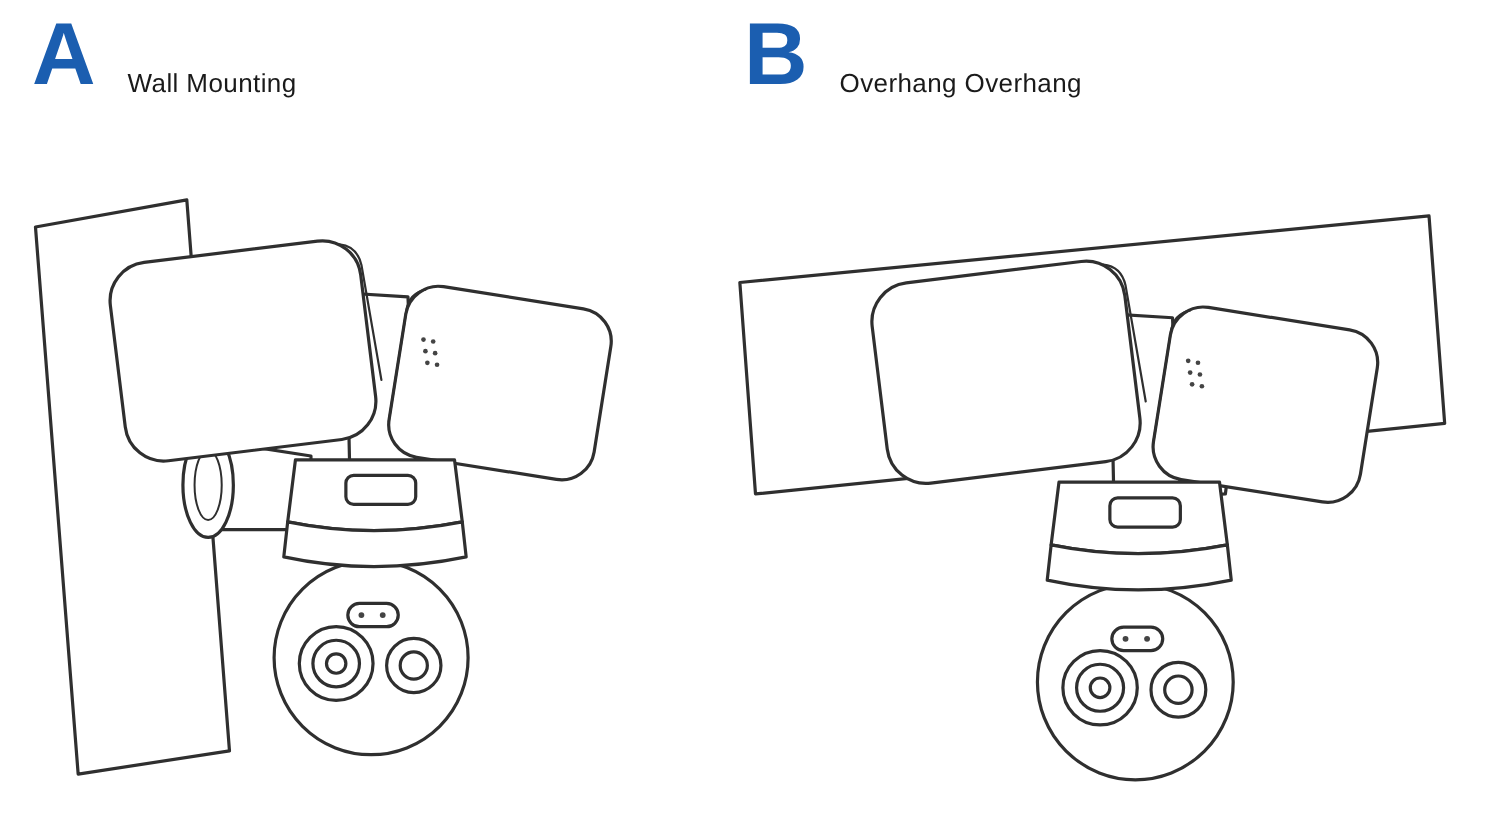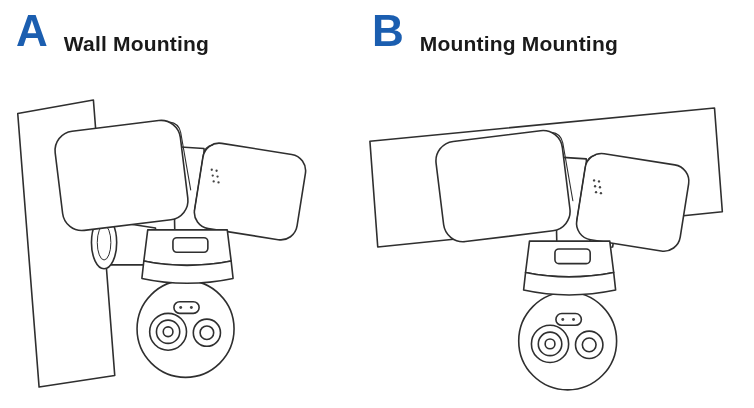--- a/index.html
+++ b/index.html
@@ -23,43 +23,43 @@
   }
   .header-a{left:16px;top:6px;}
   .header-b{left:372px;top:6px;}
   .big-letter{
     font-size:44px;
     line-height:1;
     font-weight:bold;
     color:var(--color-accent,#1b5eb0);
   }
   .section-title{
-    font-size:21px;
-    font-weight:bold;
+    font-size:13px;
+    font-weight:normal;
     color:var(--color-text,#1a1a1a);
     letter-spacing:.2px;
     padding-top:4px;
     margin-top:22px;
   }
   .figure{position:absolute;}
   .figure-a{left:6px;top:98px;width:330px;height:291px;}
   .figure-b{left:366px;top:96px;width:372px;height:299px;}
   svg *{vector-effect:non-scaling-stroke;}
 </style>
 </head>
 <body>
 
 <div class="section-header header-a">
   <div class="big-letter">A</div>
   <div class="section-title">Wall Mounting</div>
 </div>
 
 <div class="section-header header-b">
   <div class="big-letter">B</div>
-  <div class="section-title">Mounting Mounting</div>
+  <div class="section-title">Overhang Overhang</div>
 </div>
 
 <svg class="figure figure-a" viewBox="0 0 340 300" xmlns="http://www.w3.org/2000/svg">
 
   <polygon points="12,16 90,2 112,286 34,298" fill="#ffffff" stroke="#2f2f2f" stroke-width="1.6" stroke-linejoin="round"></polygon>
 
   <g fill="#ffffff" stroke="#2f2f2f" stroke-width="1.6" stroke-linejoin="round">
     <polygon points="102,126 154,134 154,172 102,172"></polygon>
     <ellipse cx="101" cy="149" rx="13" ry="27"></ellipse>
     <ellipse cx="101" cy="149" rx="7" ry="18" fill="none" stroke-width="1"></ellipse>

